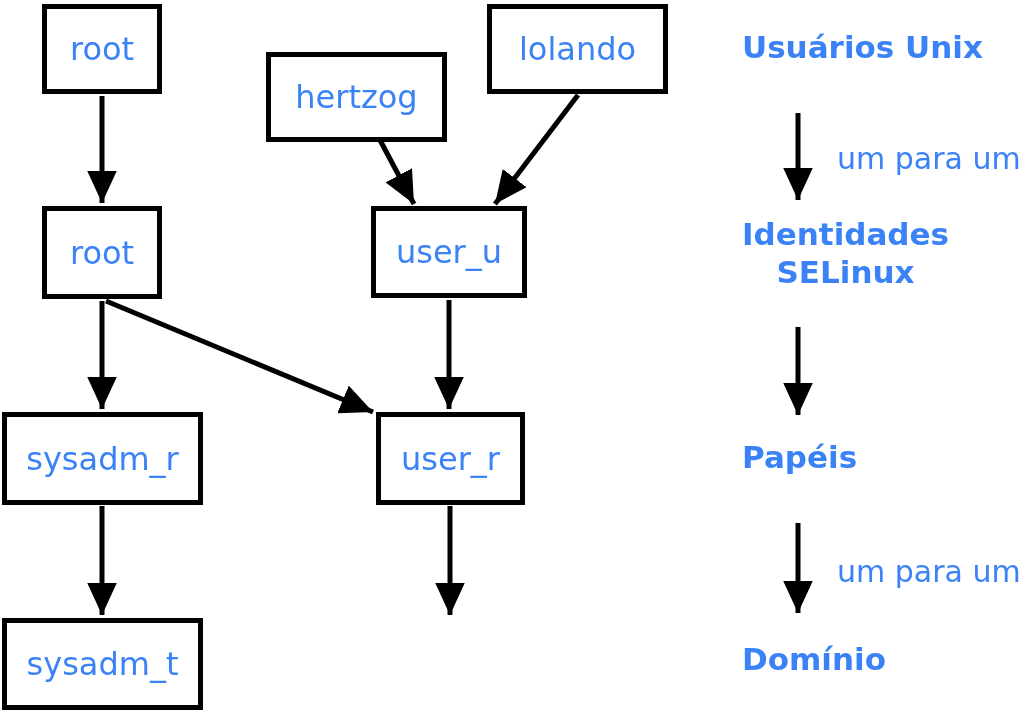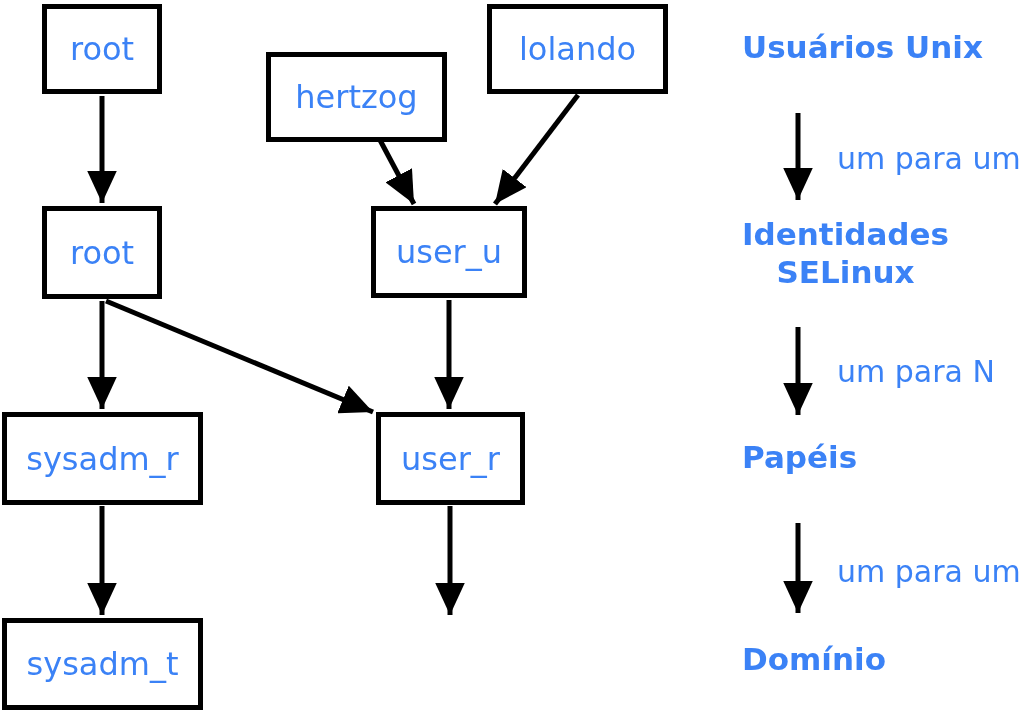--- a/index.html
+++ b/index.html
@@ -106,18 +106,17 @@
 
   <div class="node" id="b-user-u">user_u</div>
   <div class="node" id="b-user-r">user_r</div>
 
   <div class="node" id="b-sysadm-t">sysadm_t</div>
 
   <div class="stage" id="st-unix-users">Usuários Unix</div>
   <div class="mapping" id="mp-one-to-one-1">um para um</div>
   <div class="stage" id="st-identities">Identidades
 SELinux</div>
-  <div class="mapping" id="mp-one-to-n">um para N</div>
   <div class="stage" id="st-roles">Papéis</div>
   <div class="mapping" id="mp-one-to-one-2">um para um</div>
   <div class="stage" id="st-domain">Domínio</div>
 
 </div>
 
 </body></html>

